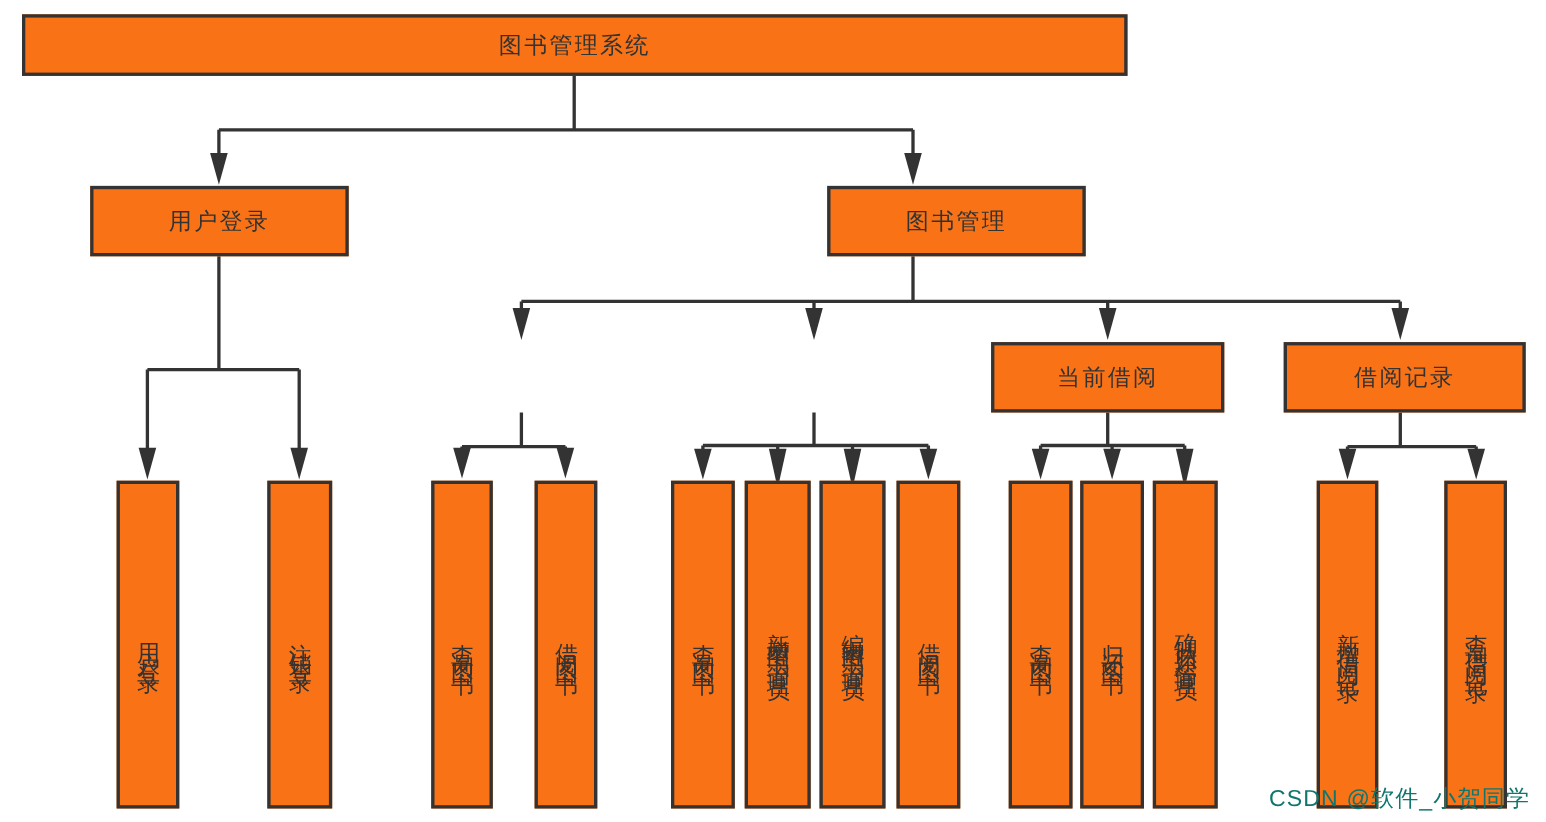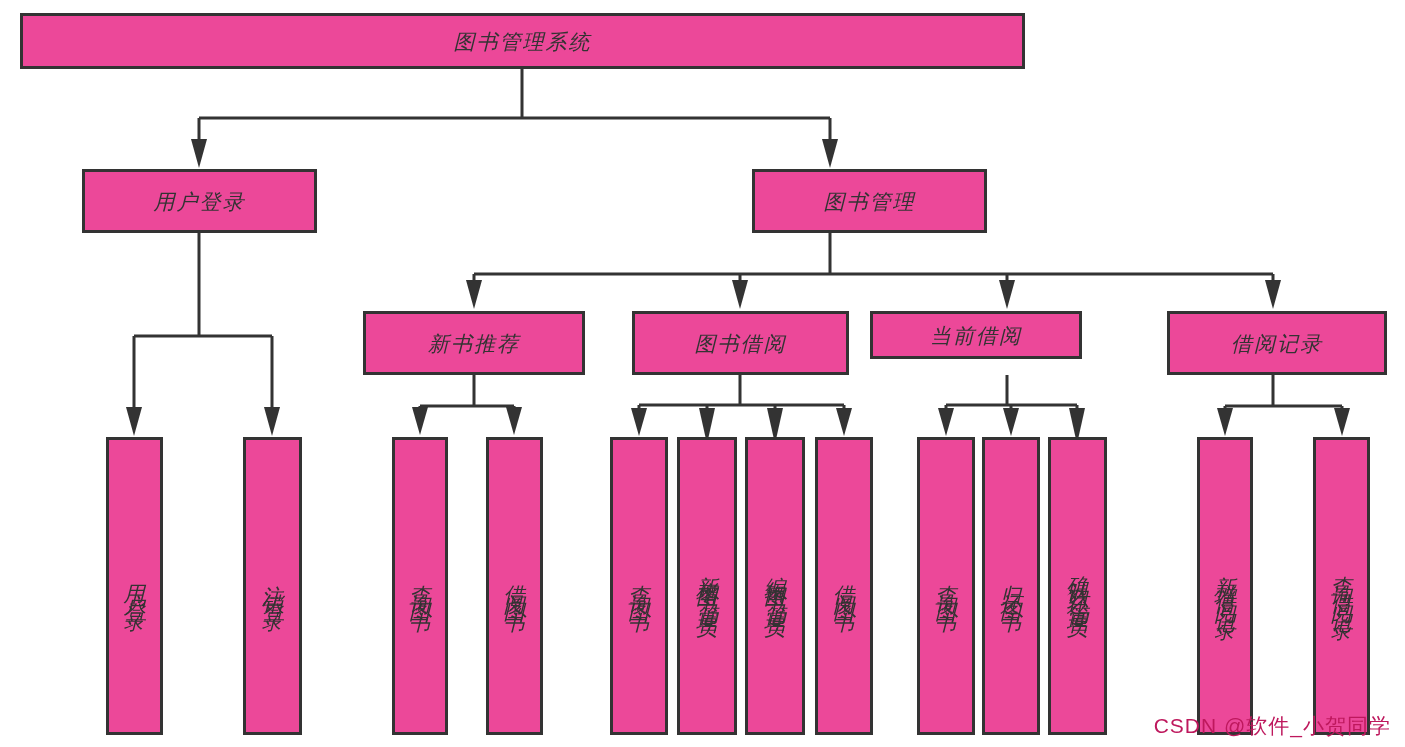--- a/index.html
+++ b/index.html
@@ -8,47 +8,46 @@
     width:1405px;height:747px;
     background:#ffffff;
     overflow:hidden;
     font-family:"Liberation Sans", sans-serif;
   }
   .wires{position:absolute;left:0;top:0;z-index:1;}
   .node{
     position:absolute;
     box-sizing:border-box;
     border:3px solid #333333;
-    background:#ec4899;
+    background:#f97316;
     color:#333333;
     display:flex;
     align-items:center;
     justify-content:center;
     z-index:2;
     font-size:21px;
     letter-spacing:2px;
     text-align:center;
     line-height:1;
-    font-style:italic;
   }
   .node.h{font-size:21px;}
   .node.v{
     writing-mode:vertical-lr;
     text-orientation:mixed;
     font-size:21px;
     letter-spacing:9px;
     padding:4px 0;
   }
   .node.v.long{letter-spacing:6px;}
   .watermark{
     position:absolute;
     top:712px;
     right:14px;
     z-index:3;
-    color:#be185d;
+    color:#0f766e;
     font-size:21px;
     letter-spacing:1px;
     white-space:nowrap;
   }
 </style>
 </head>
 <body>
 
 <div class="stage">
 
@@ -90,23 +89,21 @@
       <polygon points="1217,408 1233,408 1225,436"></polygon>
       <polygon points="1334,408 1350,408 1342,436"></polygon>
     </g>
   </svg>
 
   <div class="node h" style="left:20px;top:13px;width:1005px;height:56px">图书管理系统</div>
 
   <div class="node h" style="left:82px;top:169px;width:235px;height:64px">用户登录</div>
   <div class="node h" style="left:752px;top:169px;width:235px;height:64px">图书管理</div>
 
-  <div class="node h" style="left:363px;top:311px;width:222px;height:64px">新书推荐</div>
-  <div class="node h" style="left:632px;top:311px;width:217px;height:64px">图书借阅</div>
-  <div class="node h" style="left:870px;top:311px;width:212px;height:48px">当前借阅</div>
+  <div class="node h" style="left:901px;top:311px;width:212px;height:64px">当前借阅</div>
   <div class="node h" style="left:1167px;top:311px;width:220px;height:64px">借阅记录</div>
 
   <div class="node v" style="left:106px;top:437px;width:57px;height:298px">用户登录</div>
   <div class="node v" style="left:243px;top:437px;width:59px;height:298px">注销登录</div>
 
   <div class="node v" style="left:392px;top:437px;width:56px;height:298px">查询图书</div>
   <div class="node v" style="left:486px;top:437px;width:57px;height:298px">借阅图书</div>
 
   <div class="node v" style="left:610px;top:437px;width:58px;height:298px">查询图书</div>
   <div class="node v long" style="left:677px;top:437px;width:60px;height:298px">新增图书（管理员）</div>

